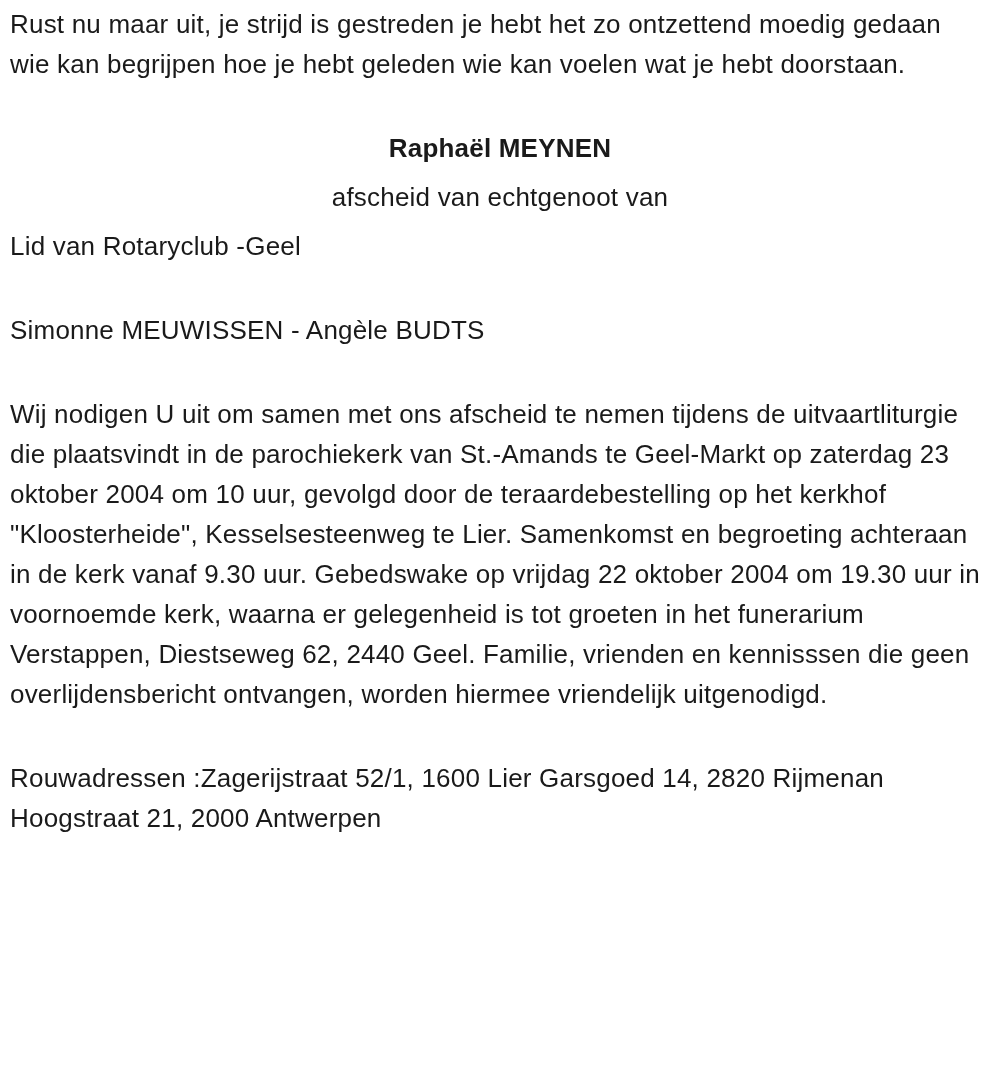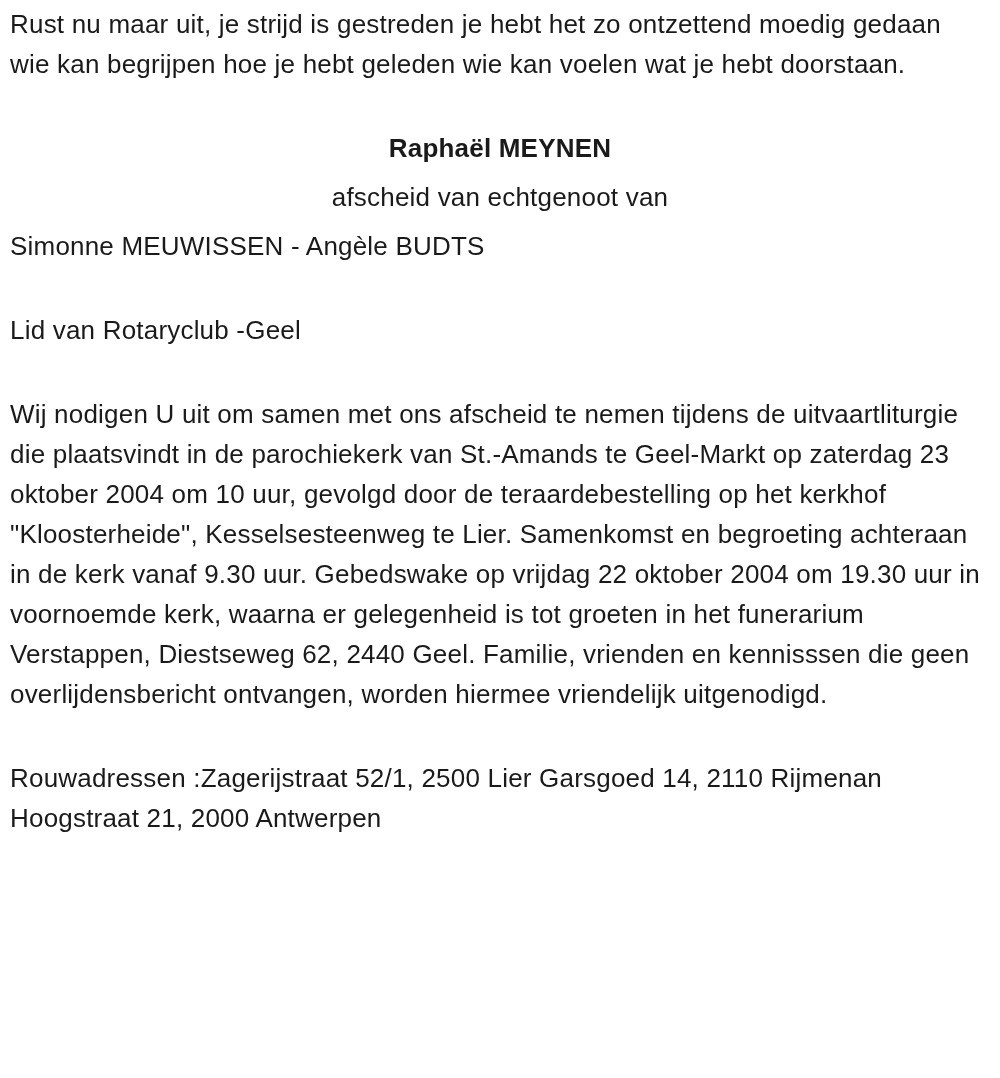--- a/index.html
+++ b/index.html
@@ -32,21 +32,21 @@
 </head>
 <body>
 
 <main class="obituary">
   <p>Rust nu maar uit, je strijd is gestreden je hebt het zo ontzettend moedig gedaan wie kan begrijpen hoe je hebt geleden wie kan voelen wat je hebt doorstaan.</p>
 
   <p class="name tight">Raphaël MEYNEN</p>
 
   <p class="tight">afscheid van echtgenoot van</p>
 
+  <p>Lid van Rotaryclub -Geel</p>
+
   <p>Simonne MEUWISSEN - Angèle BUDTS</p>
-
-  <p>Lid van Rotaryclub -Geel</p>
 
 
   <p>Wij nodigen U uit om samen met ons afscheid te nemen tijdens de uitvaartliturgie die plaatsvindt in de parochiekerk van St.-Amands te Geel-Markt op zaterdag 23 oktober 2004 om 10 uur, gevolgd door de teraardebestelling op het kerkhof "Kloosterheide", Kesselsesteenweg te Lier. Samenkomst en begroeting achteraan in de kerk vanaf 9.30 uur. Gebedswake op vrijdag 22 oktober 2004 om 19.30 uur in voornoemde kerk, waarna er gelegenheid is tot groeten in het funerarium Verstappen, Diestseweg 62, 2440 Geel. Familie, vrienden en kennisssen die geen overlijdensbericht ontvangen, worden hiermee vriendelijk uitgenodigd.</p>
 
-  <p>Rouwadressen :Zagerijstraat 52/1, 2500 Lier Garsgoed 14, 2110 Rijmenan Hoogstraat 21, 2000 Antwerpen</p>
+  <p>Rouwadressen :Zagerijstraat 52/1, 1600 Lier Garsgoed 14, 2820 Rijmenan Hoogstraat 21, 2000 Antwerpen</p>
 </main>
 
 </body></html>

